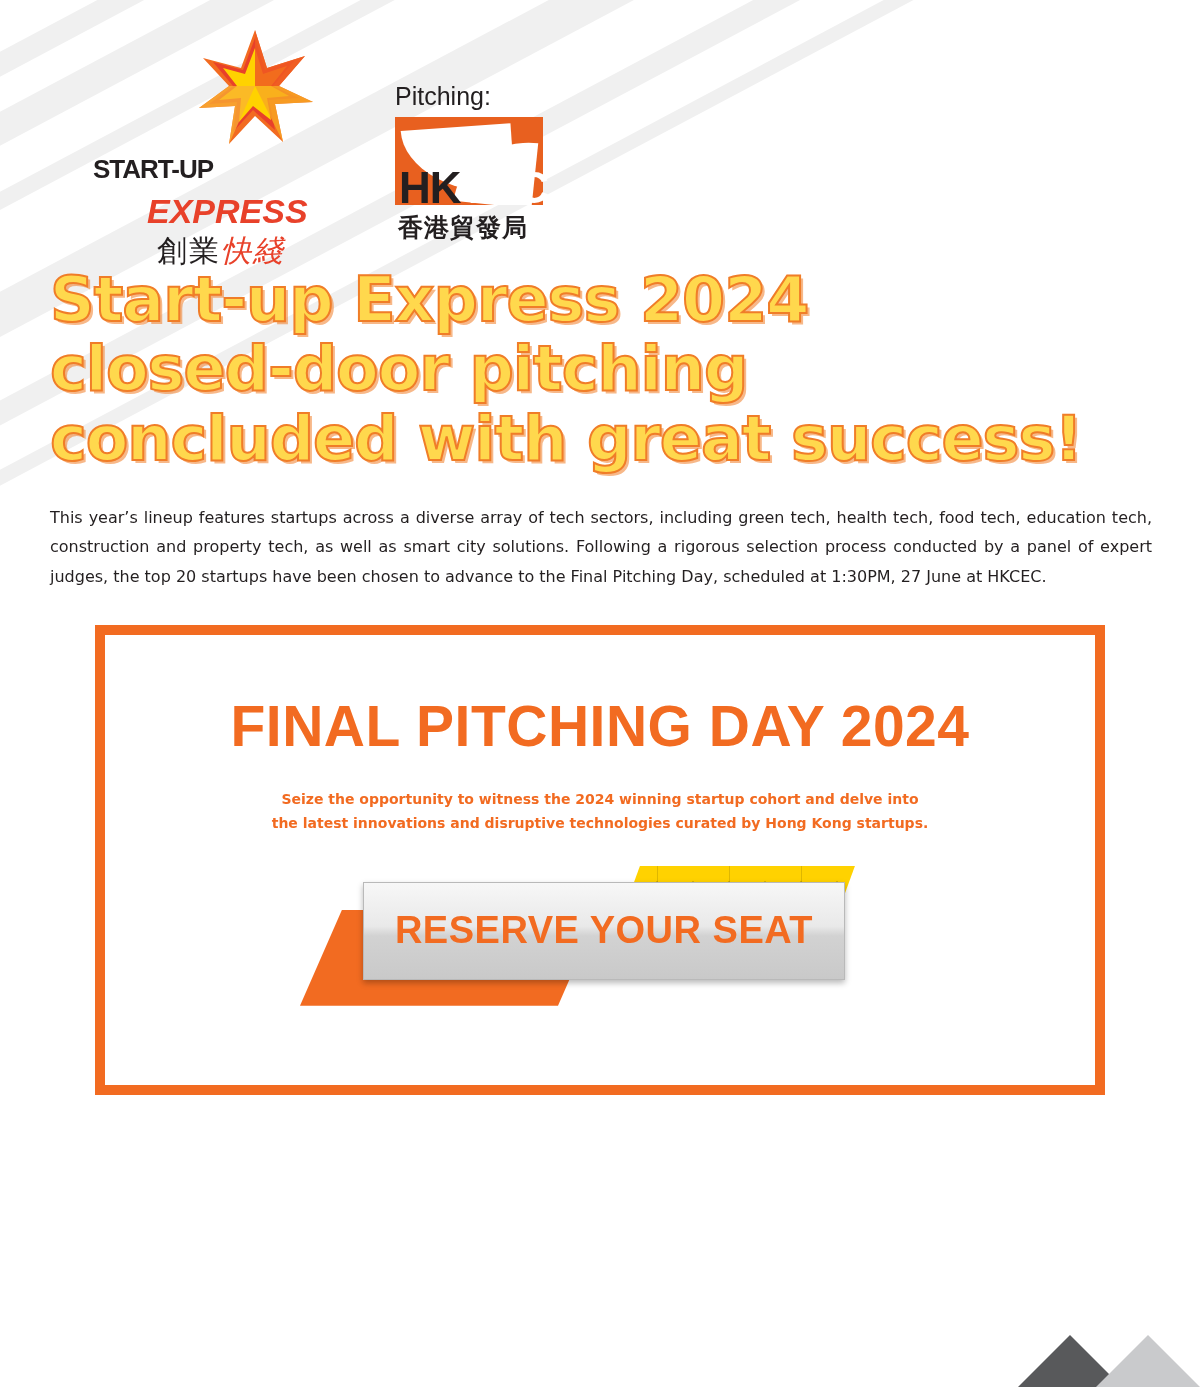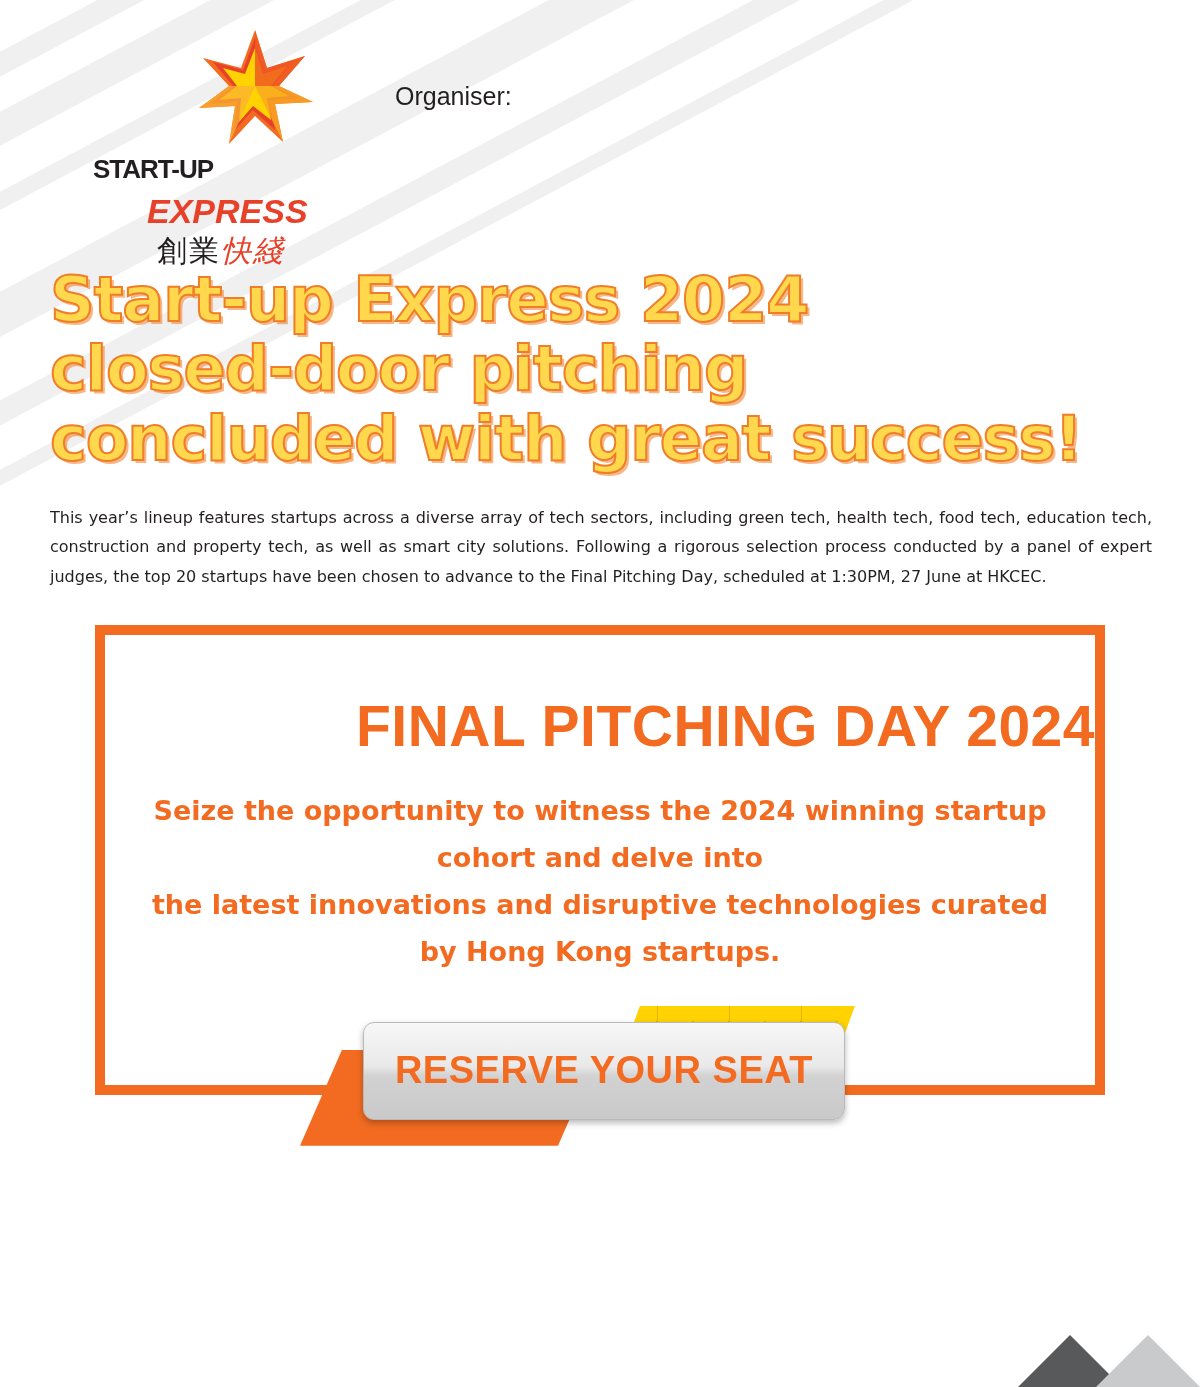--- a/index.html
+++ b/index.html
@@ -184,32 +184,32 @@
     position: relative;
     z-index: 2;
     margin: 34px 95px 0 95px;
     border: 10px solid #f26b21;
     height: 470px;
     box-sizing: border-box;
     background: #ffffff;
   }
   .cta-title {
     margin: 58px 0 0 0;
-    text-align: right;
+    text-align: center;
     font-size: 57px;
     font-weight: bold;
     color: #f26b21;
     letter-spacing: 0.5px;
     font-family: "Liberation Sans", sans-serif;
   }
   .cta-sub {
     margin: 28px auto 0 auto;
     width: 900px;
     text-align: center;
-    font-size: 27px;
+    font-size: 14px;
     line-height: 1.75;
     font-weight: bold;
     color: #f26b21;
     font-family: "DejaVu Sans", sans-serif;
   }
 
   .cta-button-area {
     position: relative;
     height: 160px;
     margin-top: 22px;
@@ -242,21 +242,21 @@
       linear-gradient(to right, rgba(150,120,0,0.3) 1px, transparent 1px);
     background-size: 36px 36px, 36px 36px, 72px 100%;
   }
   .reserve-btn {
     position: absolute;
     left: 258px;
     top: 24px;
     width: 480px;
     height: 96px;
     border: 1px solid #b9b9b9;
-    border-radius: 11px;
+    border-radius: 0;
     background: linear-gradient(to bottom, #f7f7f7 0%, #e9e9e9 45%, #d2d2d2 55%, #c9c9c9 100%);
     box-shadow: 0 3px 6px rgba(0,0,0,0.28);
     display: flex;
     align-items: center;
     justify-content: center;
     cursor: pointer;
   }
   .reserve-btn span {
     font-size: 38px;
     font-weight: bold;
@@ -317,21 +317,29 @@
       <polygon points="60,58 34,116 40,78 4,80 34,58" fill="#f9b233" opacity="0.75"></polygon>
     </svg>
     <div class="sue-text-1">START-UP</div>
     <div class="sue-text-2">EXPRESS</div>
     <div class="sue-text-3">
       <span>創業</span><span class="red">快綫</span>
     </div>
   </div>
 
   <div class="organiser-block">
-    <div class="organiser-label">Organiser:</div>
+    <div class="organiser-label">Pitching:</div>
+    <div class="hktdc">
+      <div class="hktdc-box">
+        <div class="hktdc-sail-a"></div>
+        <div class="hktdc-sail-b"></div>
+      </div>
+      <div class="hktdc-letters"><span>HK</span><span class="kt">TDC</span></div>
+      <div class="hktdc-cn">香港貿發局</div>
+    </div>
   </div>
 </div>
 
 <h1 class="headline">
   <span class="line">Start-up Express 2024</span>
   <span class="line">closed-door pitching</span>
   <span class="line">concluded with great success!</span>
 </h1>
 
 <p class="body-copy">This year’s lineup features startups across a diverse array of tech sectors, including green tech, health tech, food tech, education tech, construction and property tech, as well as smart city solutions. Following a rigorous selection process conducted by a panel of expert judges, the top 20 startups have been chosen to advance to the Final Pitching Day, scheduled at 1:30PM, 27 June at HKCEC.</p>

